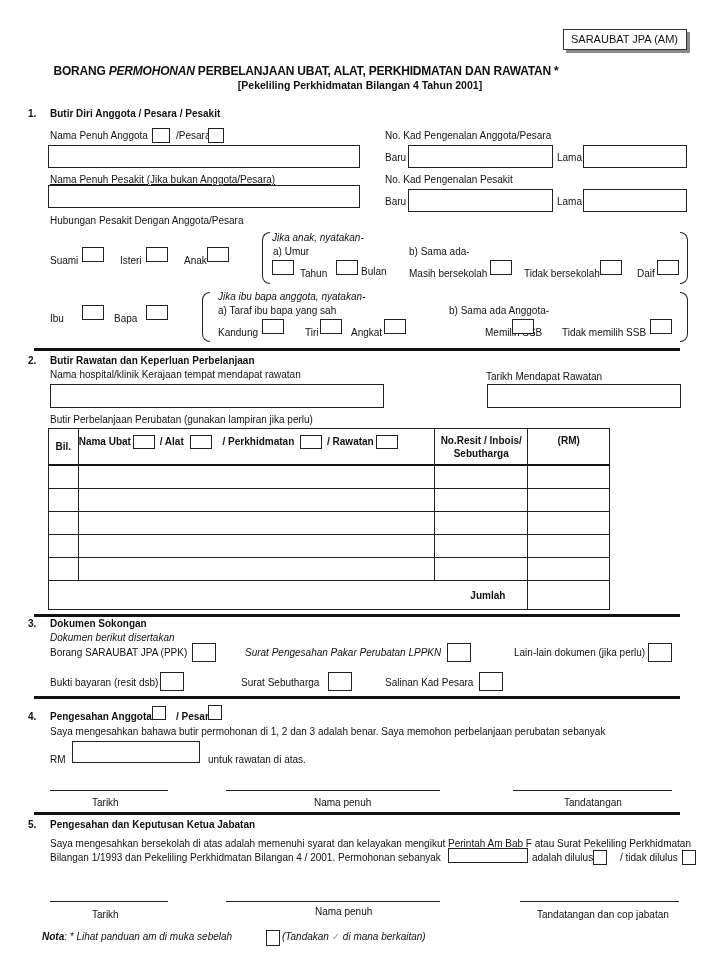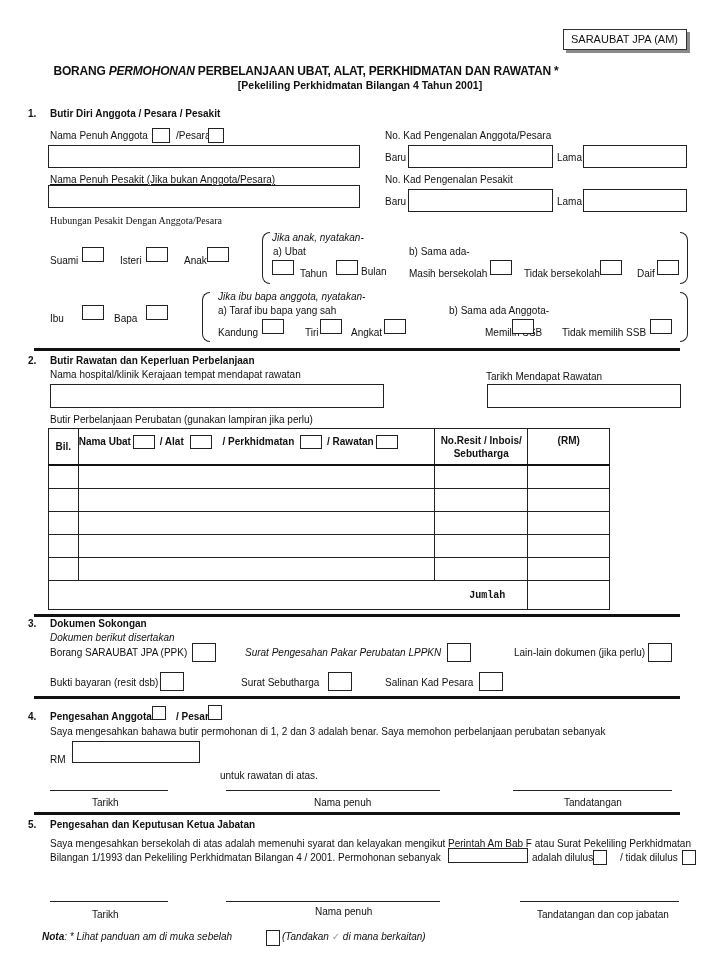--- a/index.html
+++ b/index.html
@@ -50,33 +50,33 @@
 <div class="inp" style="left:408px; top:145px; width:145px; height:23px;"></div>
 <div class="abs" style="left:557px; top:152px;">Lama</div>
 <div class="inp" style="left:583px; top:145px; width:104px; height:23px;"></div>
 
 <div class="abs" style="left:385px; top:174px;">No. Kad Pengenalan Pesakit</div>
 <div class="abs" style="left:385px; top:196px;">Baru</div>
 <div class="inp" style="left:408px; top:189px; width:145px; height:23px;"></div>
 <div class="abs" style="left:557px; top:196px;">Lama</div>
 <div class="inp" style="left:583px; top:189px; width:104px; height:23px;"></div>
 
-<div class="abs" style="left:50px; top:215px;font-family:Liberation Serif, serif;">Hubungan Pesakit Dengan Anggota/Pesara</div>
+<div class="abs" style="left:50px; top:215px;">Hubungan Pesakit Dengan Anggota/Pesara</div>
 
 <div class="abs" style="left:50px; top:255px;">Suami</div>
 <div class="chk" style="left:82px; top:247px; width:22px;"></div>
 <div class="abs" style="left:120px; top:255px;">Isteri</div>
 <div class="chk" style="left:146px; top:247px; width:22px;"></div>
 <div class="abs" style="left:184px; top:255px;">Anak</div>
 <div class="chk" style="left:207px; top:247px; width:22px;"></div>
 
 <div class="brace-l" style="left:262px; top:232px; height:52px;"></div>
 <div class="brace-r" style="left:680px; top:232px; height:52px;"></div>
 <div class="abs i" style="left:272px; top:232px;">Jika anak, nyatakan-</div>
-<div class="abs" style="left:273px; top:246px;">a) Ubat</div>
+<div class="abs" style="left:273px; top:246px;">a) Umur</div>
 <div class="chk" style="left:272px; top:260px; width:22px;"></div>
 <div class="abs" style="left:300px; top:268px;">Tahun</div>
 <div class="chk" style="left:336px; top:260px; width:22px;"></div>
 <div class="abs" style="left:361px; top:266px;">Bulan</div>
 <div class="abs" style="left:409px; top:246px;">b) Sama ada-</div>
 <div class="abs" style="left:409px; top:268px;">Masih bersekolah</div>
 <div class="chk" style="left:490px; top:260px; width:22px;"></div>
 <div class="abs" style="left:524px; top:268px;">Tidak bersekolah</div>
 <div class="chk" style="left:600px; top:260px; width:22px;"></div>
 <div class="abs" style="left:637px; top:268px;">Daif</div>
@@ -159,21 +159,21 @@
         <td></td>
         <td></td>
       </tr>
   <tr>
         <td></td>
         <td></td>
         <td></td>
         <td></td>
       </tr>
   <tr class="total">
-    <td colspan="3" style="text-align:right; padding-right:22px; font-weight:bold;font-family:Liberation Mono, monospace;">Jumlah</td>
+    <td colspan="3" style="text-align:right; padding-right:22px; font-weight:bold;">Jumlah</td>
     <td></td>
   </tr>
 </tbody>
   </table>
 
 <div class="rule" style="top:614px;"></div>
 
 <div class="abs b" style="left:28px; top:618px;">3.</div>
 <div class="abs b" style="left:50px; top:618px;">Dokumen Sokongan</div>
 <div class="abs i" style="left:50px; top:632px;">Dokumen berikut disertakan</div>
@@ -193,21 +193,21 @@
 <div class="rule" style="top:696px;"></div>
 
 <div class="abs b" style="left:28px; top:711px;">4.</div>
 <div class="abs b" style="left:50px; top:711px;">Pengesahan Anggota</div>
 <div class="chk" style="left:152px; top:706px; width:14px; height:14px;"></div>
 <div class="abs b" style="left:176px; top:711px;">/ Pesara</div>
 <div class="chk" style="left:208px; top:705px; width:14px; height:15px;"></div>
 <div class="abs" style="left:50px; top:726px;">Saya mengesahkan bahawa butir permohonan di 1, 2 dan 3 adalah benar.  Saya memohon perbelanjaan perubatan sebanyak</div>
 <div class="abs" style="left:50px; top:754px;">RM</div>
 <div class="inp" style="left:72px; top:741px; width:128px; height:22px;"></div>
-<div class="abs" style="left:220px; top:754px;margin-top:16px;">untuk rawatan di atas.</div>
+<div class="abs" style="left:208px; top:754px;">untuk rawatan di atas.</div>
 
 <div class="sigline" style="left:50px; top:790px; width:118px;"></div>
 <div class="sigline" style="left:226px; top:790px; width:214px;"></div>
 <div class="sigline" style="left:513px; top:790px; width:159px;"></div>
 <div class="abs" style="left:92px; top:797px;">Tarikh</div>
 <div class="abs" style="left:314px; top:797px;">Nama penuh</div>
 <div class="abs" style="left:564px; top:797px;">Tandatangan</div>
 
 <div class="rule" style="top:812px;"></div>
 

